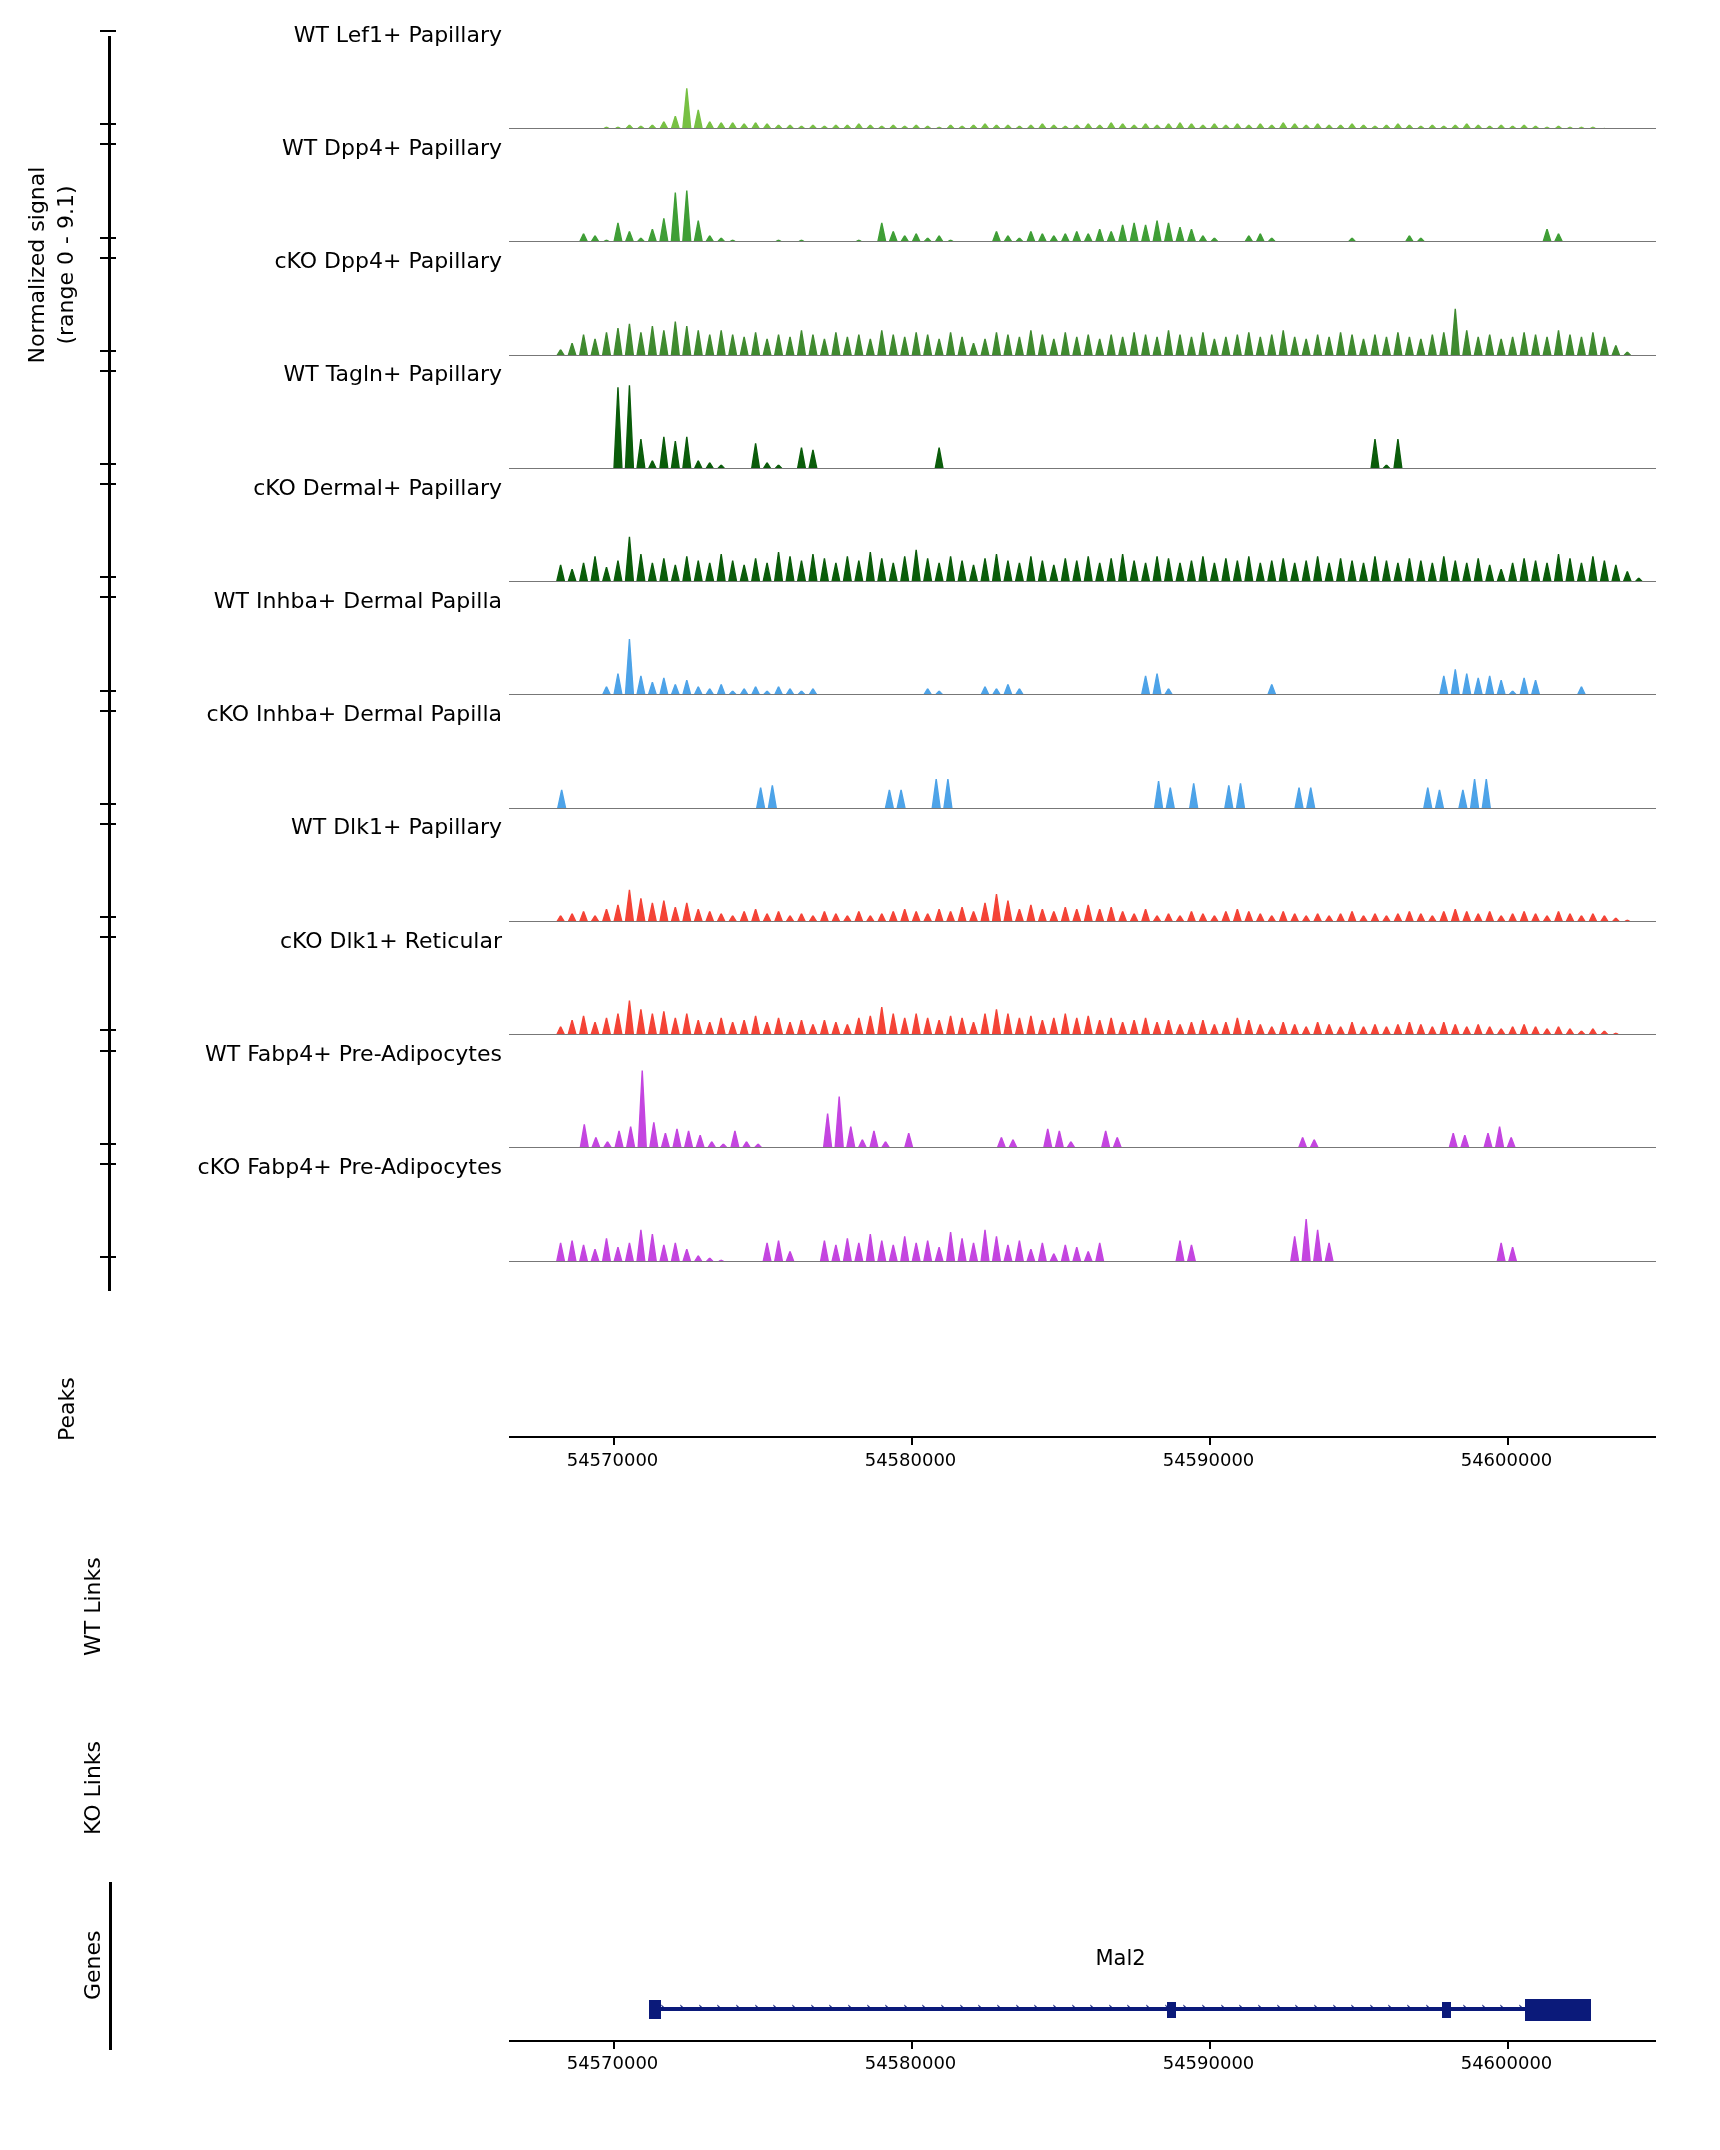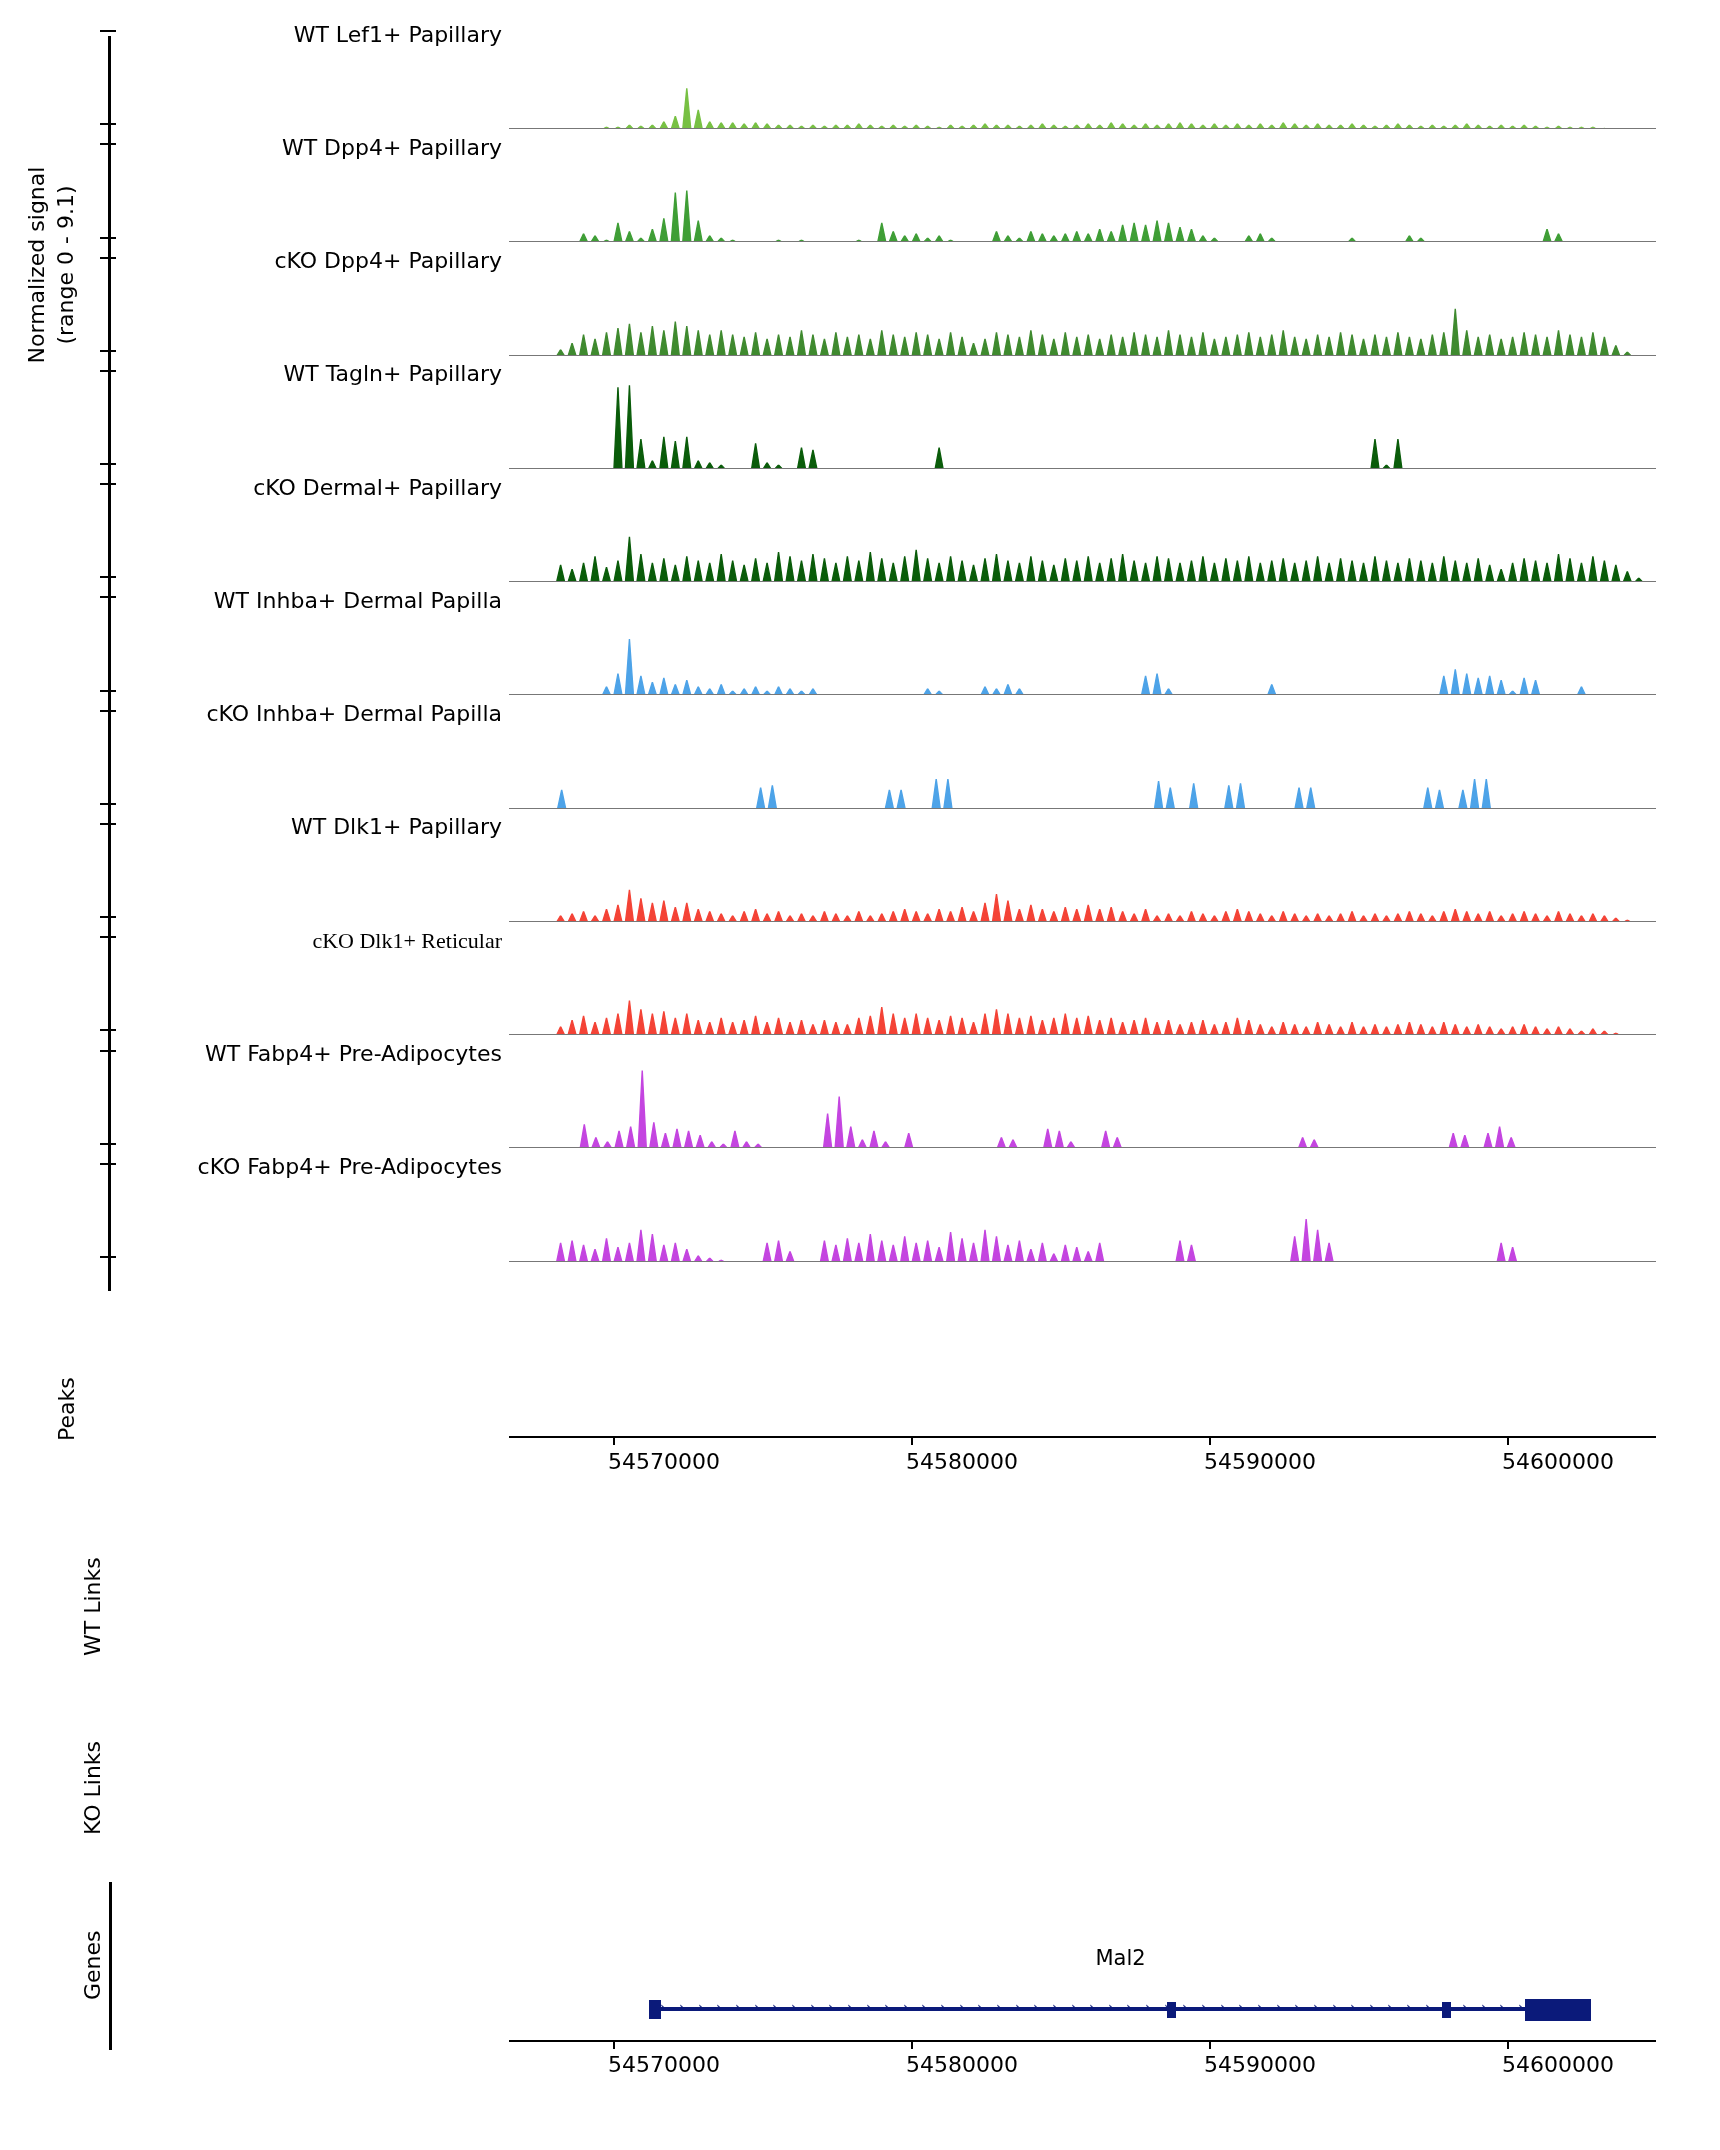--- a/index.html
+++ b/index.html
@@ -90,22 +90,22 @@
     height: 2.2px;
   }
   .xtick {
     position: absolute;
     background: #000;
     width: 2.2px;
     height: 8.6px;
   }
   .xticklabel {
     position: absolute;
-    font-size: 22px;
-    text-align: right;
+    font-size: 18px;
+    text-align: center;
     width: 215px;
     margin-left: -108px;
   }
   .xaxis-title {
     position: absolute;
     font-size: 26.5px;
     text-align: center;
     width: 1721px;
     left: 0;
   }
@@ -205,21 +205,21 @@
         </svg>
         <div class="baseline"></div>
       </div>
       <div class="tracklabel" style="top: 814px; left: 129px; width: 373px; text-align: right;">WT Dlk1+ Papillary</div>
       <div class="track" style="top: 836px; height: 86px;">
         <svg class="plot" viewBox="0 0 100 100" preserveAspectRatio="none">
           <path d="M 0 100 L 0.15 100 L 0.50 100.00 L 0.85 100 L 1.15 100 L 1.50 100.00 L 1.85 100 L 2.15 100 L 2.50 100.00 L 2.85 100 L 3.15 100 L 3.50 100.00 L 3.85 100 L 4.15 100 L 4.50 92.50 L 4.85 100 L 5.15 100 L 5.50 90.00 L 5.85 100 L 6.15 100 L 6.50 87.50 L 6.85 100 L 7.15 100 L 7.50 92.50 L 7.85 100 L 8.15 100 L 8.50 85.00 L 8.85 100 L 9.15 100 L 9.50 80.00 L 9.85 100 L 10.15 100 L 10.50 62.50 L 10.85 100 L 11.15 100 L 11.50 72.50 L 11.85 100 L 12.15 100 L 12.50 77.50 L 12.85 100 L 13.15 100 L 13.50 75.00 L 13.85 100 L 14.15 100 L 14.50 82.50 L 14.85 100 L 15.15 100 L 15.50 77.50 L 15.85 100 L 16.15 100 L 16.50 85.00 L 16.85 100 L 17.15 100 L 17.50 87.50 L 17.85 100 L 18.15 100 L 18.50 90.00 L 18.85 100 L 19.15 100 L 19.50 92.50 L 19.85 100 L 20.15 100 L 20.50 87.50 L 20.85 100 L 21.15 100 L 21.50 85.00 L 21.85 100 L 22.15 100 L 22.50 90.00 L 22.85 100 L 23.15 100 L 23.50 87.50 L 23.85 100 L 24.15 100 L 24.50 92.50 L 24.85 100 L 25.15 100 L 25.50 90.00 L 25.85 100 L 26.15 100 L 26.50 92.50 L 26.85 100 L 27.15 100 L 27.50 87.50 L 27.85 100 L 28.15 100 L 28.50 90.00 L 28.85 100 L 29.15 100 L 29.50 92.50 L 29.85 100 L 30.15 100 L 30.50 87.50 L 30.85 100 L 31.15 100 L 31.50 92.50 L 31.85 100 L 32.15 100 L 32.50 90.00 L 32.85 100 L 33.15 100 L 33.50 87.50 L 33.85 100 L 34.15 100 L 34.50 85.00 L 34.85 100 L 35.15 100 L 35.50 87.50 L 35.85 100 L 36.15 100 L 36.50 90.00 L 36.85 100 L 37.15 100 L 37.50 85.00 L 37.85 100 L 38.15 100 L 38.50 87.50 L 38.85 100 L 39.15 100 L 39.50 82.50 L 39.85 100 L 40.15 100 L 40.50 87.50 L 40.85 100 L 41.15 100 L 41.50 77.50 L 41.85 100 L 42.15 100 L 42.50 67.50 L 42.85 100 L 43.15 100 L 43.50 75.00 L 43.85 100 L 44.15 100 L 44.50 85.00 L 44.85 100 L 45.15 100 L 45.50 80.00 L 45.85 100 L 46.15 100 L 46.50 85.00 L 46.85 100 L 47.15 100 L 47.50 87.50 L 47.85 100 L 48.15 100 L 48.50 82.50 L 48.85 100 L 49.15 100 L 49.50 85.00 L 49.85 100 L 50.15 100 L 50.50 80.00 L 50.85 100 L 51.15 100 L 51.50 85.00 L 51.85 100 L 52.15 100 L 52.50 82.50 L 52.85 100 L 53.15 100 L 53.50 87.50 L 53.85 100 L 54.15 100 L 54.50 90.00 L 54.85 100 L 55.15 100 L 55.50 85.00 L 55.85 100 L 56.15 100 L 56.50 92.50 L 56.85 100 L 57.15 100 L 57.50 90.00 L 57.85 100 L 58.15 100 L 58.50 92.50 L 58.85 100 L 59.15 100 L 59.50 87.50 L 59.85 100 L 60.15 100 L 60.50 90.00 L 60.85 100 L 61.15 100 L 61.50 92.50 L 61.85 100 L 62.15 100 L 62.50 87.50 L 62.85 100 L 63.15 100 L 63.50 85.00 L 63.85 100 L 64.15 100 L 64.50 87.50 L 64.85 100 L 65.15 100 L 65.50 90.00 L 65.85 100 L 66.15 100 L 66.50 92.50 L 66.85 100 L 67.15 100 L 67.50 87.50 L 67.85 100 L 68.15 100 L 68.50 90.00 L 68.85 100 L 69.15 100 L 69.50 92.50 L 69.85 100 L 70.15 100 L 70.50 90.00 L 70.85 100 L 71.15 100 L 71.50 92.50 L 71.85 100 L 72.15 100 L 72.50 90.00 L 72.85 100 L 73.15 100 L 73.50 87.50 L 73.85 100 L 74.15 100 L 74.50 92.50 L 74.85 100 L 75.15 100 L 75.50 90.00 L 75.85 100 L 76.15 100 L 76.50 92.50 L 76.85 100 L 77.15 100 L 77.50 90.00 L 77.85 100 L 78.15 100 L 78.50 87.50 L 78.85 100 L 79.15 100 L 79.50 90.00 L 79.85 100 L 80.15 100 L 80.50 92.50 L 80.85 100 L 81.15 100 L 81.50 87.50 L 81.85 100 L 82.15 100 L 82.50 85.00 L 82.85 100 L 83.15 100 L 83.50 87.50 L 83.85 100 L 84.15 100 L 84.50 90.00 L 84.85 100 L 85.15 100 L 85.50 87.50 L 85.85 100 L 86.15 100 L 86.50 92.50 L 86.85 100 L 87.15 100 L 87.50 90.00 L 87.85 100 L 88.15 100 L 88.50 87.50 L 88.85 100 L 89.15 100 L 89.50 90.00 L 89.85 100 L 90.15 100 L 90.50 92.50 L 90.85 100 L 91.15 100 L 91.50 87.50 L 91.85 100 L 92.15 100 L 92.50 90.00 L 92.85 100 L 93.15 100 L 93.50 92.50 L 93.85 100 L 94.15 100 L 94.50 90.00 L 94.85 100 L 95.15 100 L 95.50 92.50 L 95.85 100 L 96.15 100 L 96.50 95.00 L 96.85 100 L 97.15 100 L 97.50 97.50 L 97.85 100 L 98.15 100 L 98.50 100.00 L 98.85 100 L 99.15 100 L 99.50 100.00 L 99.85 100 L 100 100 Z" fill="#f44336" stroke="#f44336" stroke-width="0.12"></path>
         </svg>
         <div class="baseline"></div>
       </div>
-      <div class="tracklabel" style="top: 928px; left: 129px; width: 373px; text-align: right; font-family: Liberation Serif, serif;">cKO Dlk1+ Reticular</div>
+      <div class="tracklabel" style="top: 928px; left: 129px; width: 373px; text-align: right;">cKO Dlk1+ Reticular</div>
       <div class="track" style="top: 949px; height: 86px;">
         <svg class="plot" viewBox="0 0 100 100" preserveAspectRatio="none">
           <path d="M 0 100 L 0.15 100 L 0.50 100.00 L 0.85 100 L 1.15 100 L 1.50 100.00 L 1.85 100 L 2.15 100 L 2.50 100.00 L 2.85 100 L 3.15 100 L 3.50 100.00 L 3.85 100 L 4.15 100 L 4.50 90.00 L 4.85 100 L 5.15 100 L 5.50 82.50 L 5.85 100 L 6.15 100 L 6.50 77.50 L 6.85 100 L 7.15 100 L 7.50 85.00 L 7.85 100 L 8.15 100 L 8.50 80.00 L 8.85 100 L 9.15 100 L 9.50 75.00 L 9.85 100 L 10.15 100 L 10.50 60.00 L 10.85 100 L 11.15 100 L 11.50 70.00 L 11.85 100 L 12.15 100 L 12.50 75.00 L 12.85 100 L 13.15 100 L 13.50 72.50 L 13.85 100 L 14.15 100 L 14.50 80.00 L 14.85 100 L 15.15 100 L 15.50 75.00 L 15.85 100 L 16.15 100 L 16.50 82.50 L 16.85 100 L 17.15 100 L 17.50 85.00 L 17.85 100 L 18.15 100 L 18.50 80.00 L 18.85 100 L 19.15 100 L 19.50 85.00 L 19.85 100 L 20.15 100 L 20.50 82.50 L 20.85 100 L 21.15 100 L 21.50 77.50 L 21.85 100 L 22.15 100 L 22.50 85.00 L 22.85 100 L 23.15 100 L 23.50 80.00 L 23.85 100 L 24.15 100 L 24.50 85.00 L 24.85 100 L 25.15 100 L 25.50 82.50 L 25.85 100 L 26.15 100 L 26.50 87.50 L 26.85 100 L 27.15 100 L 27.50 82.50 L 27.85 100 L 28.15 100 L 28.50 85.00 L 28.85 100 L 29.15 100 L 29.50 87.50 L 29.85 100 L 30.15 100 L 30.50 80.00 L 30.85 100 L 31.15 100 L 31.50 77.50 L 31.85 100 L 32.15 100 L 32.50 67.50 L 32.85 100 L 33.15 100 L 33.50 75.00 L 33.85 100 L 34.15 100 L 34.50 80.00 L 34.85 100 L 35.15 100 L 35.50 75.00 L 35.85 100 L 36.15 100 L 36.50 80.00 L 36.85 100 L 37.15 100 L 37.50 82.50 L 37.85 100 L 38.15 100 L 38.50 77.50 L 38.85 100 L 39.15 100 L 39.50 80.00 L 39.85 100 L 40.15 100 L 40.50 85.00 L 40.85 100 L 41.15 100 L 41.50 75.00 L 41.85 100 L 42.15 100 L 42.50 70.00 L 42.85 100 L 43.15 100 L 43.50 75.00 L 43.85 100 L 44.15 100 L 44.50 80.00 L 44.85 100 L 45.15 100 L 45.50 77.50 L 45.85 100 L 46.15 100 L 46.50 82.50 L 46.85 100 L 47.15 100 L 47.50 80.00 L 47.85 100 L 48.15 100 L 48.50 75.00 L 48.85 100 L 49.15 100 L 49.50 80.00 L 49.85 100 L 50.15 100 L 50.50 77.50 L 50.85 100 L 51.15 100 L 51.50 82.50 L 51.85 100 L 52.15 100 L 52.50 80.00 L 52.85 100 L 53.15 100 L 53.50 85.00 L 53.85 100 L 54.15 100 L 54.50 82.50 L 54.85 100 L 55.15 100 L 55.50 80.00 L 55.85 100 L 56.15 100 L 56.50 85.00 L 56.85 100 L 57.15 100 L 57.50 82.50 L 57.85 100 L 58.15 100 L 58.50 87.50 L 58.85 100 L 59.15 100 L 59.50 85.00 L 59.85 100 L 60.15 100 L 60.50 82.50 L 60.85 100 L 61.15 100 L 61.50 87.50 L 61.85 100 L 62.15 100 L 62.50 85.00 L 62.85 100 L 63.15 100 L 63.50 80.00 L 63.85 100 L 64.15 100 L 64.50 82.50 L 64.85 100 L 65.15 100 L 65.50 87.50 L 65.85 100 L 66.15 100 L 66.50 90.00 L 66.85 100 L 67.15 100 L 67.50 85.00 L 67.85 100 L 68.15 100 L 68.50 87.50 L 68.85 100 L 69.15 100 L 69.50 90.00 L 69.85 100 L 70.15 100 L 70.50 85.00 L 70.85 100 L 71.15 100 L 71.50 87.50 L 71.85 100 L 72.15 100 L 72.50 90.00 L 72.85 100 L 73.15 100 L 73.50 85.00 L 73.85 100 L 74.15 100 L 74.50 90.00 L 74.85 100 L 75.15 100 L 75.50 87.50 L 75.85 100 L 76.15 100 L 76.50 90.00 L 76.85 100 L 77.15 100 L 77.50 87.50 L 77.85 100 L 78.15 100 L 78.50 85.00 L 78.85 100 L 79.15 100 L 79.50 87.50 L 79.85 100 L 80.15 100 L 80.50 90.00 L 80.85 100 L 81.15 100 L 81.50 85.00 L 81.85 100 L 82.15 100 L 82.50 87.50 L 82.85 100 L 83.15 100 L 83.50 90.00 L 83.85 100 L 84.15 100 L 84.50 87.50 L 84.85 100 L 85.15 100 L 85.50 90.00 L 85.85 100 L 86.15 100 L 86.50 92.50 L 86.85 100 L 87.15 100 L 87.50 90.00 L 87.85 100 L 88.15 100 L 88.50 87.50 L 88.85 100 L 89.15 100 L 89.50 90.00 L 89.85 100 L 90.15 100 L 90.50 92.50 L 90.85 100 L 91.15 100 L 91.50 90.00 L 91.85 100 L 92.15 100 L 92.50 92.50 L 92.85 100 L 93.15 100 L 93.50 95.00 L 93.85 100 L 94.15 100 L 94.50 92.50 L 94.85 100 L 95.15 100 L 95.50 95.00 L 95.85 100 L 96.15 100 L 96.50 97.50 L 96.85 100 L 97.15 100 L 97.50 100.00 L 97.85 100 L 98.15 100 L 98.50 100.00 L 98.85 100 L 99.15 100 L 99.50 100.00 L 99.85 100 L 100 100 Z" fill="#f44336" stroke="#f44336" stroke-width="0.12"></path>
         </svg>
         <div class="baseline"></div>
       </div>
       <div class="tracklabel" style="top: 1041px; left: 129px; width: 373px; text-align: right;">WT Fabp4+ Pre-Adipocytes</div>
       <div class="track" style="top: 1062px; height: 86px;">
         <svg class="plot" viewBox="0 0 99 100" preserveAspectRatio="none">
           <path d="M 0 100 L 0.15 100 L 0.50 100.00 L 0.85 100 L 1.15 100 L 1.50 100.00 L 1.85 100 L 2.15 100 L 2.50 100.00 L 2.85 100 L 3.15 100 L 3.50 100.00 L 3.85 100 L 4.15 100 L 4.50 100.00 L 4.85 100 L 5.15 100 L 5.50 100.00 L 5.85 100 L 6.15 100 L 6.50 72.50 L 6.85 100 L 7.15 100 L 7.50 87.50 L 7.85 100 L 8.15 100 L 8.50 92.50 L 8.85 100 L 9.15 100 L 9.50 80.00 L 9.85 100 L 10.15 100 L 10.50 75.00 L 10.85 100 L 11.15 100 L 11.50 10.00 L 11.85 100 L 12.15 100 L 12.50 70.00 L 12.85 100 L 13.15 100 L 13.50 82.50 L 13.85 100 L 14.15 100 L 14.50 77.50 L 14.85 100 L 15.15 100 L 15.50 80.00 L 15.85 100 L 16.15 100 L 16.50 85.00 L 16.85 100 L 17.15 100 L 17.50 92.50 L 17.85 100 L 18.15 100 L 18.50 95.00 L 18.85 100 L 19.15 100 L 19.50 80.00 L 19.85 100 L 20.15 100 L 20.50 92.50 L 20.85 100 L 21.15 100 L 21.50 95.00 L 21.85 100 L 22.15 100 L 22.50 100.00 L 22.85 100 L 23.15 100 L 23.50 100.00 L 23.85 100 L 24.15 100 L 24.50 100.00 L 24.85 100 L 25.15 100 L 25.50 100.00 L 25.85 100 L 26.15 100 L 26.50 100.00 L 26.85 100 L 27.15 100 L 27.50 60.00 L 27.85 100 L 28.15 100 L 28.50 40.00 L 28.85 100 L 29.15 100 L 29.50 75.00 L 29.85 100 L 30.15 100 L 30.50 90.00 L 30.85 100 L 31.15 100 L 31.50 80.00 L 31.85 100 L 32.15 100 L 32.50 92.50 L 32.85 100 L 33.15 100 L 33.50 100.00 L 33.85 100 L 34.15 100 L 34.50 82.50 L 34.85 100 L 35.15 100 L 35.50 100.00 L 35.85 100 L 36.15 100 L 36.50 100.00 L 36.85 100 L 37.15 100 L 37.50 100.00 L 37.85 100 L 38.15 100 L 38.50 100.00 L 38.85 100 L 39.15 100 L 39.50 100.00 L 39.85 100 L 40.15 100 L 40.50 100.00 L 40.85 100 L 41.15 100 L 41.50 100.00 L 41.85 100 L 42.15 100 L 42.50 87.50 L 42.85 100 L 43.15 100 L 43.50 90.00 L 43.85 100 L 44.15 100 L 44.50 100.00 L 44.85 100 L 45.15 100 L 45.50 100.00 L 45.85 100 L 46.15 100 L 46.50 77.50 L 46.85 100 L 47.15 100 L 47.50 80.00 L 47.85 100 L 48.15 100 L 48.50 92.50 L 48.85 100 L 49.15 100 L 49.50 100.00 L 49.85 100 L 50.15 100 L 50.50 100.00 L 50.85 100 L 51.15 100 L 51.50 80.00 L 51.85 100 L 52.15 100 L 52.50 87.50 L 52.85 100 L 53.15 100 L 53.50 100.00 L 53.85 100 L 54.15 100 L 54.50 100.00 L 54.85 100 L 55.15 100 L 55.50 100.00 L 55.85 100 L 56.15 100 L 56.50 100.00 L 56.85 100 L 57.15 100 L 57.50 100.00 L 57.85 100 L 58.15 100 L 58.50 100.00 L 58.85 100 L 59.15 100 L 59.50 100.00 L 59.85 100 L 60.15 100 L 60.50 100.00 L 60.85 100 L 61.15 100 L 61.50 100.00 L 61.85 100 L 62.15 100 L 62.50 100.00 L 62.85 100 L 63.15 100 L 63.50 100.00 L 63.85 100 L 64.15 100 L 64.50 100.00 L 64.85 100 L 65.15 100 L 65.50 100.00 L 65.85 100 L 66.15 100 L 66.50 100.00 L 66.85 100 L 67.15 100 L 67.50 100.00 L 67.85 100 L 68.15 100 L 68.50 87.50 L 68.85 100 L 69.15 100 L 69.50 90.00 L 69.85 100 L 70.15 100 L 70.50 100.00 L 70.85 100 L 71.15 100 L 71.50 100.00 L 71.85 100 L 72.15 100 L 72.50 100.00 L 72.85 100 L 73.15 100 L 73.50 100.00 L 73.85 100 L 74.15 100 L 74.50 100.00 L 74.85 100 L 75.15 100 L 75.50 100.00 L 75.85 100 L 76.15 100 L 76.50 100.00 L 76.85 100 L 77.15 100 L 77.50 100.00 L 77.85 100 L 78.15 100 L 78.50 100.00 L 78.85 100 L 79.15 100 L 79.50 100.00 L 79.85 100 L 80.15 100 L 80.50 100.00 L 80.85 100 L 81.15 100 L 81.50 82.50 L 81.85 100 L 82.15 100 L 82.50 85.00 L 82.85 100 L 83.15 100 L 83.50 100.00 L 83.85 100 L 84.15 100 L 84.50 82.50 L 84.85 100 L 85.15 100 L 85.50 75.00 L 85.85 100 L 86.15 100 L 86.50 87.50 L 86.85 100 L 87.15 100 L 87.50 100.00 L 87.85 100 L 88.15 100 L 88.50 100.00 L 88.85 100 L 89.15 100 L 89.50 100.00 L 89.85 100 L 90.15 100 L 90.50 100.00 L 90.85 100 L 91.15 100 L 91.50 100.00 L 91.85 100 L 92.15 100 L 92.50 100.00 L 92.85 100 L 93.15 100 L 93.50 100.00 L 93.85 100 L 94.15 100 L 94.50 100.00 L 94.85 100 L 95.15 100 L 95.50 100.00 L 95.85 100 L 96.15 100 L 96.50 100.00 L 96.85 100 L 97.15 100 L 97.50 100.00 L 97.85 100 L 98.15 100 L 98.50 100.00 L 98.85 100 L 99 100 Z" fill="#c445e0" stroke="#c445e0" stroke-width="0.12"></path>

